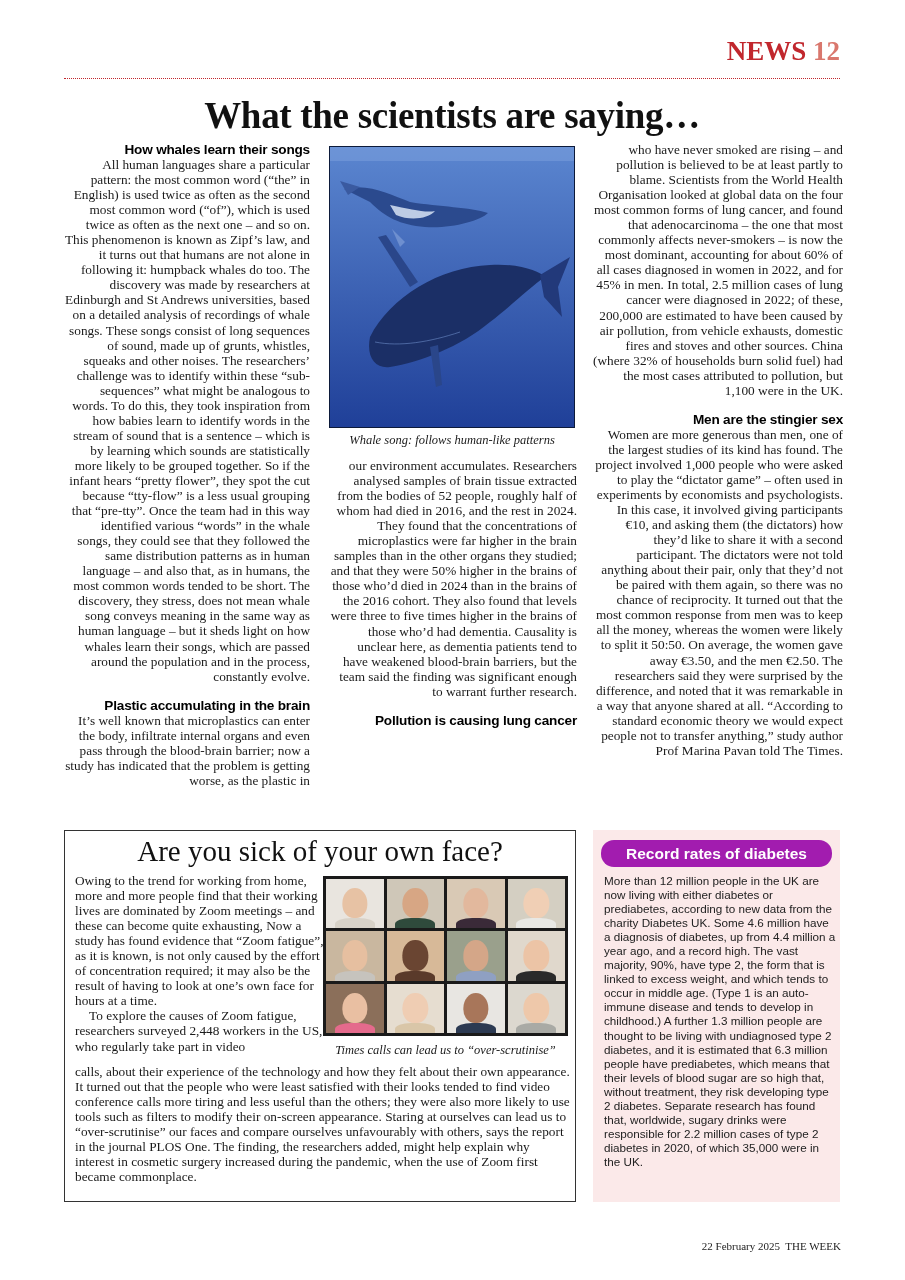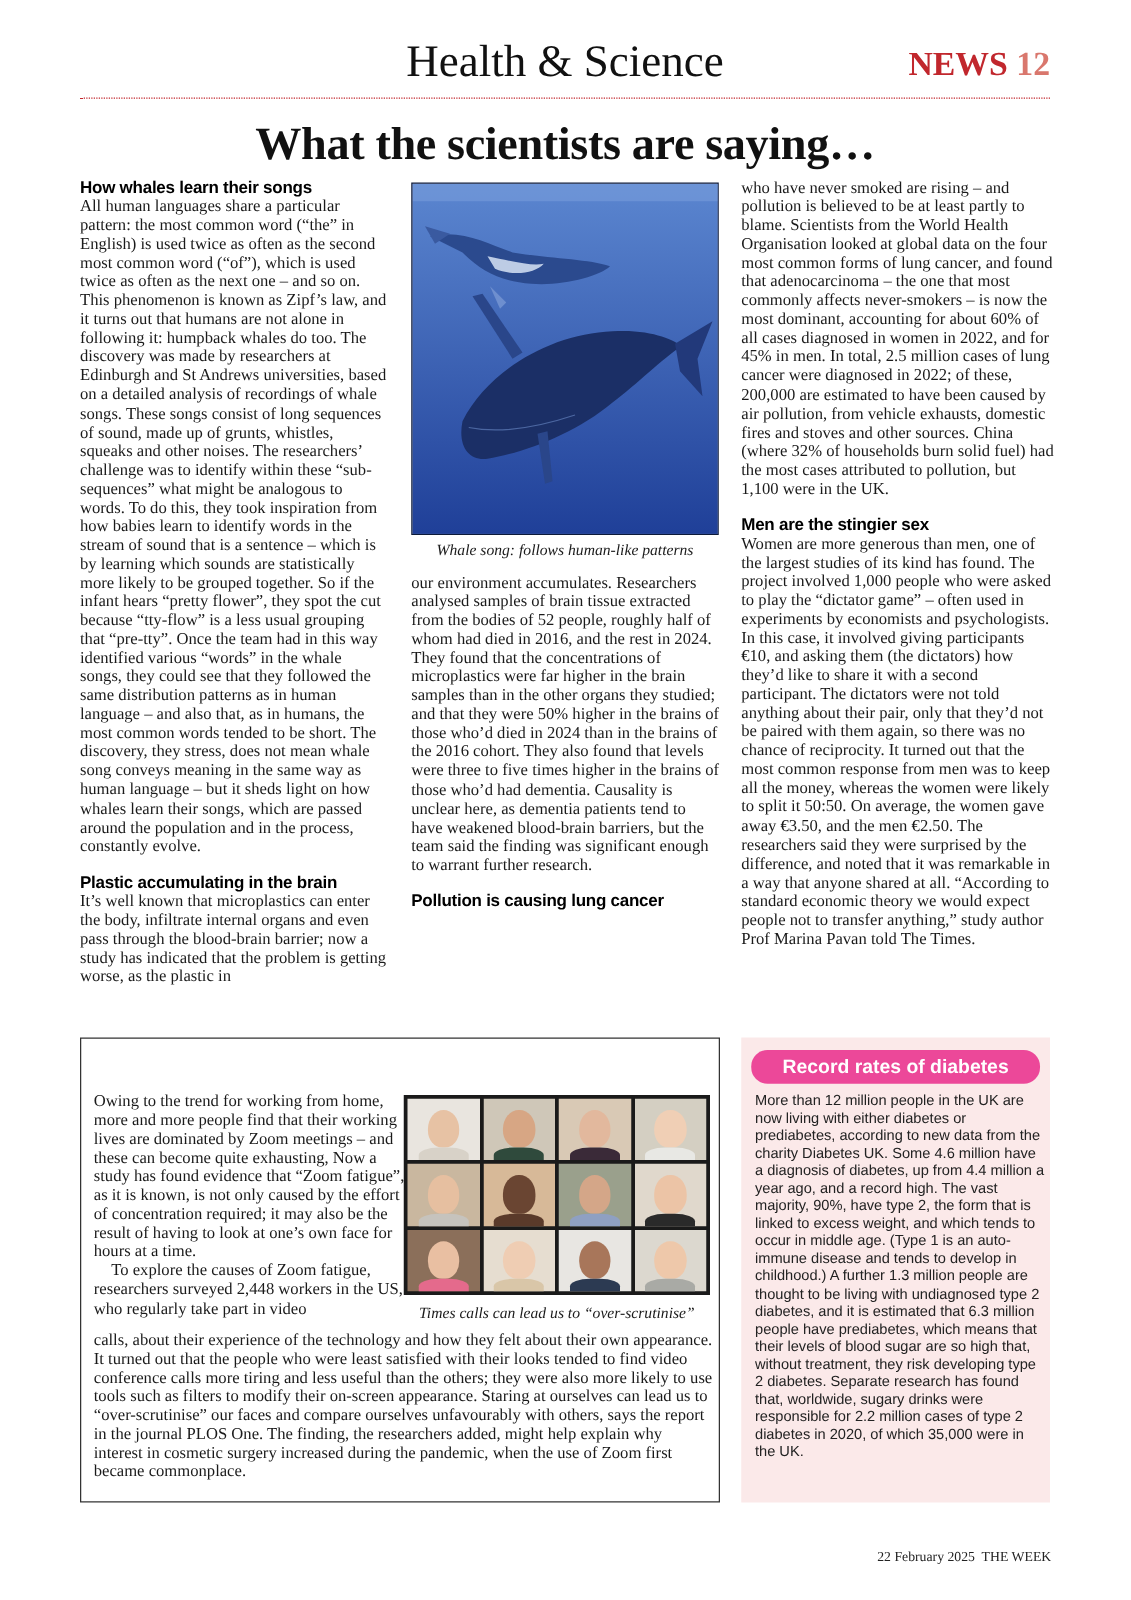--- a/index.html
+++ b/index.html
@@ -7,21 +7,21 @@
   body { position: relative; font-family: "Liberation Serif", "DejaVu Serif", serif; color: #1a1a1a; }
 
   .masthead { position: absolute; left: 64px; top: 28px; width: 776px; height: 50px; }
   .section-title { position: absolute; left: 0; right: 0; top: 0; text-align: center; font-size: 36px; font-weight: normal; letter-spacing: 0px; color: #111; }
   .news-label { position: absolute; right: 0; top: 8px; font-size: 27px; font-weight: bold; color: #c1272d; }
   .news-label .pg { color: #d9776d; }
   .dotted-rule { position: absolute; left: 64px; top: 78px; width: 776px; border-top: 1px dotted #c1272d; }
 
   .headline { position: absolute; left: 64px; top: 94px; width: 776px; text-align: center; font-size: 37px; font-weight: bold; letter-spacing: -0.3px; color: #111; font-family: "Liberation Serif", serif; }
 
-  .col { position: absolute; font-size: 13.3px; line-height: 15.05px; text-align: left; }
+  .col { position: absolute; font-size: 13.3px; line-height: 15.05px; text-align: right; }
   .col p { margin: 0; }
   .sub { font-family: "Liberation Sans", "DejaVu Sans", sans-serif; font-weight: bold; font-size: 13.6px; line-height: 15px; color: #000; letter-spacing: -0.2px; }
   .gap { height: 14px; }
 
   .col1 { left: 64px; top: 142px; width: 246px; }
   .col2 { left: 329px; top: 458px; width: 248px; }
   .col3 { left: 593px; top: 142px; width: 250px; }
 
   .whale-fig { position: absolute; left: 329px; top: 146px; width: 246px; height: 282px; border: 1px solid #0c1a3a;
     background: radial-gradient(ellipse at 50% 10%, #4f7cc8 0%, #2d55b0 45%, #1d3d95 100%); overflow: hidden; }
@@ -33,31 +33,30 @@
   .zoom-text-bottom { position: absolute; left: 10px; top: 233px; width: 495px; font-size: 13.3px; line-height: 15.05px; }
   .indent { text-indent: 14px; }
   .zoom-grid { position: absolute; left: 258px; top: 45px; width: 245px; height: 160px; background: #1a1a1a; padding: 3px;
     display: grid; grid-template-columns: repeat(4, 1fr); grid-template-rows: repeat(3, 1fr); gap: 3px; }
   .tile { position: relative; overflow: hidden; }
   .tile .face { position: absolute; left: 50%; top: 18%; width: 44%; height: 62%; transform: translateX(-50%); border-radius: 50% 50% 45% 45%; }
   .tile .torso { position: absolute; left: 15%; right: 15%; bottom: -10%; height: 30%; border-radius: 40% 40% 0 0; }
   .zoom-caption { position: absolute; left: 258px; top: 212px; width: 245px; text-align: center; font-style: italic; font-size: 12.5px; }
 
   .diabetes-box { position: absolute; left: 593px; top: 830px; width: 247px; height: 372px; background: #fbe9e9; }
-  .diabetes-head { position: absolute; left: 8px; top: 10px; width: 231px; height: 27px; background: #ec4899; color: #fff;
+  .diabetes-head { position: absolute; left: 8px; top: 10px; width: 231px; height: 27px; background: #a21caf; color: #fff;
     font-family: "Liberation Sans", sans-serif; font-weight: bold; font-size: 15.5px; text-align: center; line-height: 27px; border-radius: 13px; }
   .diabetes-text { position: absolute; left: 11px; top: 44px; width: 232px; font-family: "Liberation Sans", "DejaVu Sans", sans-serif; font-size: 11.7px; line-height: 14.05px; color: #222; }
 
   .footer { position: absolute; right: 64px; top: 1240px; font-size: 11px; color: #222; }
 </style>
 </head>
 <body>
 
 <div class="masthead">
-  <div class="section-title">Health &amp; Science</div>
   <div class="news-label">
     <span>NEWS</span>
     <span class="pg">12</span>
   </div>
 </div>
 <div class="dotted-rule"></div>
 
 <h1 class="headline">What the scientists are saying…</h1>
 
 <div class="col col1">
@@ -100,20 +99,21 @@
 </div>
 
 <div class="col col3">
   <p>who have never smoked are rising – and pollution is believed to be at least partly to blame. Scientists from the World Health Organisation looked at global data on the four most common forms of lung cancer, and found that adenocarcinoma – the one that most commonly affects never-smokers – is now the most dominant, accounting for about 60% of all cases diagnosed in women in 2022, and for 45% in men. In total, 2.5 million cases of lung cancer were diagnosed in 2022; of these, 200,000 are estimated to have been caused by air pollution, from vehicle exhausts, domestic fires and stoves and other sources. China (where 32% of households burn solid fuel) had the most cases attributed to pollution, but 1,100 were in the UK.</p>
   <div class="gap"></div>
   <div class="sub">Men are the stingier sex</div>
   <p>Women are more generous than men, one of the largest studies of its kind has found. The project involved 1,000 people who were asked to play the “dictator game” – often used in experiments by economists and psychologists. In this case, it involved giving participants €10, and asking them (the dictators) how they’d like to share it with a second participant. The dictators were not told anything about their pair, only that they’d not be paired with them again, so there was no chance of reciprocity. It turned out that the most common response from men was to keep all the money, whereas the women were likely to split it 50:50. On average, the women gave away €3.50, and the men €2.50. The researchers said they were surprised by the difference, and noted that it was remarkable in a way that anyone shared at all. “According to standard economic theory we would expect people not to transfer anything,” study author Prof Marina Pavan told The Times.</p>
 </div>
 
 <div class="zoom-box">
+  <div class="zoom-title">Are you sick of your own face?</div>
   <div class="zoom-text-top">
     <p>Owing to the trend for working from home, more and more people find that their working lives are dominated by Zoom meetings – and these can become quite exhausting, Now a study has found evidence that “Zoom fatigue”, as it is known, is not only caused by the effort of concentration required; it may also be the result of having to look at one’s own face for hours at a time.</p>
     <p class="indent">To explore the causes of Zoom fatigue, researchers surveyed 2,448 workers in the US, who regularly take part in video</p>
   </div>
   <div class="zoom-grid">
     <div class="tile" style="background:#e9e5df">
         <div class="face" style="background:#e7c2a4"></div>
         <div class="torso" style="background:#d8d2c8"></div>
       </div>
     <div class="tile" style="background:#cfc7b8">

